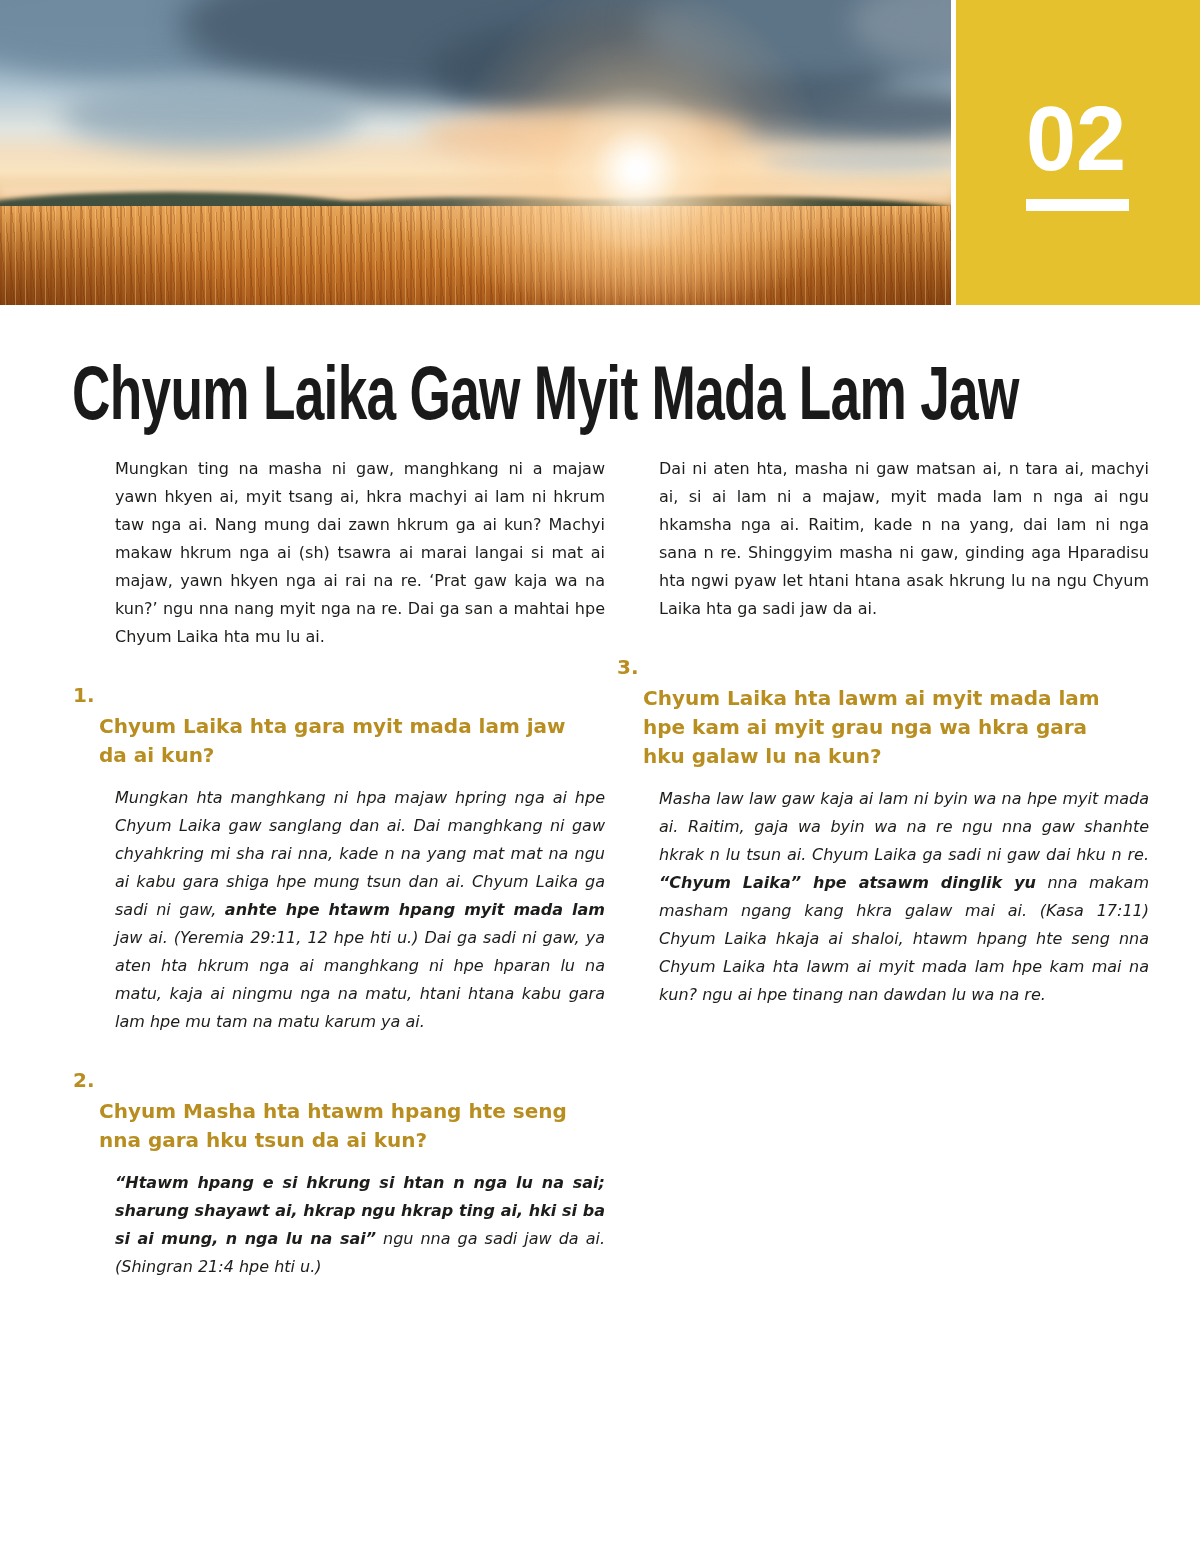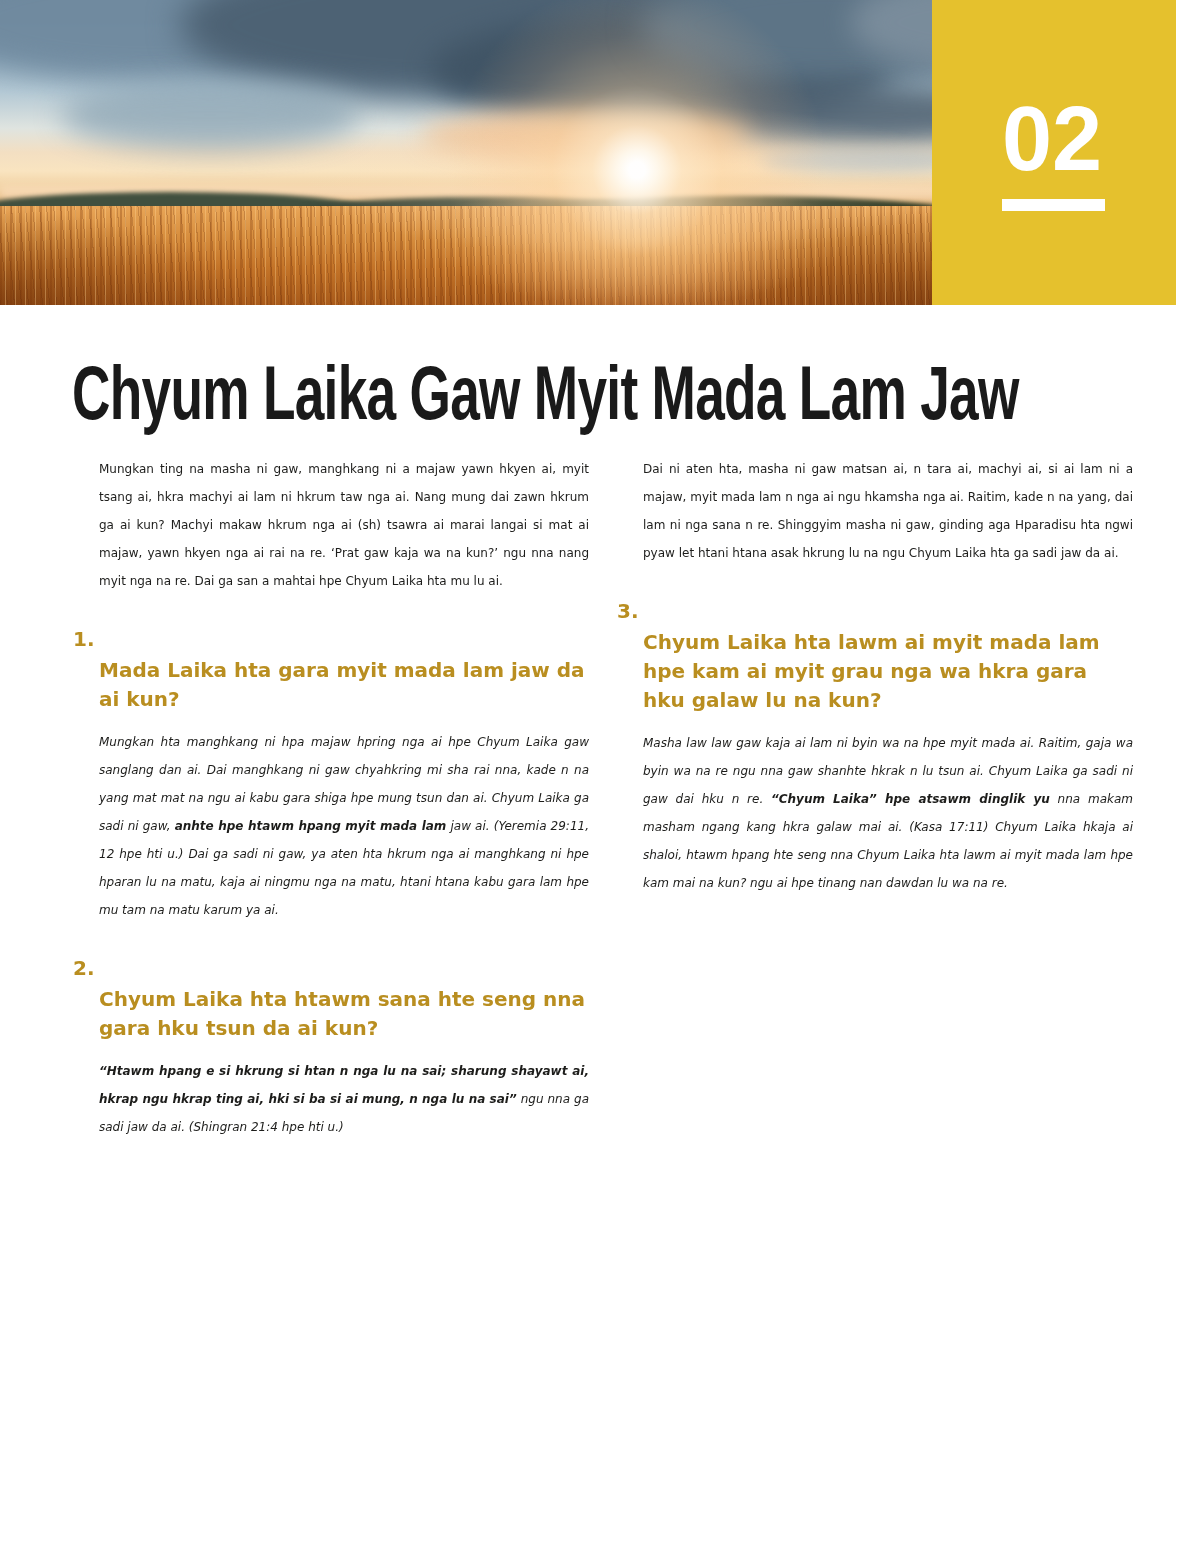--- a/index.html
+++ b/index.html
@@ -42,33 +42,33 @@
       radial-gradient(ellipse 420px 140px at -5% 100%,rgba(70,25,2,.45),rgba(70,25,2,0) 70%),
       radial-gradient(ellipse 420px 140px at 102% 100%,rgba(70,25,2,.40),rgba(70,25,2,0) 70%),
       linear-gradient(180deg,#e9a658 0%,#d88f3f 30%,#c47428 62%,#a85a1a 100%);}
   .glow{position:absolute;inset:0;pointer-events:none;
     background:
       radial-gradient(circle at 637px 170px,rgba(255,255,255,.98) 0 8px,rgba(255,250,240,.92) 20px,
         rgba(255,232,198,.65) 45px,rgba(255,210,155,.38) 85px,rgba(255,200,145,.16) 135px,rgba(255,200,145,0) 190px),
       radial-gradient(ellipse 480px 110px at 637px 180px,rgba(255,226,188,.5),rgba(255,226,188,0) 70%),
       radial-gradient(ellipse 300px 95px at 637px 240px,rgba(255,205,130,.5),rgba(255,205,130,0) 70%);}
 
-  .badge{position:absolute;left:932px;top:0;width:244px;height:305px;background:var(--accent);}
+  .badge{position:absolute;left:956px;top:0;width:244px;height:305px;background:var(--accent);}
   .badge-number{position:absolute;left:70px;top:94px;color:#ffffff;
     font-family:"Liberation Sans",sans-serif;font-weight:700;font-size:90px;line-height:90px;letter-spacing:0;}
   .badge-rule{position:absolute;left:70px;top:199px;width:103px;height:12px;background:#ffffff;}
 
   
   .title{margin:50px 0 0 72px;font-family:"Liberation Sans",sans-serif;font-weight:700;
     font-size:76px;line-height:76px;letter-spacing:-1px;color:#1a1a1a;white-space:nowrap;
     transform:scaleX(.70);transform-origin:0 50%;}
 
   
   .columns{display:grid;grid-template-columns:515px 515px;column-gap:29px;margin:24px 0 0 73px;}
-  .para{margin-left:26px;width:490px;font-size:12px;line-height:28px;text-align:justify;color:var(--ink);}
+  .para{margin-left:42px;width:490px;font-size:16px;line-height:28px;text-align:justify;color:var(--ink);}
   .question{margin-top:30px;}
   .q-head{display:flex;color:var(--gold);font-weight:700;font-size:20px;line-height:29px;width:516px;}
   .q-num{flex:0 0 26px;}
   .q-text{flex:1 1 auto;margin-top:31px;}
   .q-body{margin-top:14px;font-style:italic;}
   .b{font-weight:700;}
 </style>
 </head>
 <body>
 
@@ -102,29 +102,29 @@
   <h1 class="title">Chyum Laika Gaw Myit Mada Lam Jaw</h1>
 
   <main class="columns">
 
     <section class="col">
       <p class="para"><span>Mungkan ting na masha ni gaw, manghkang ni a majaw yawn hkyen ai, myit tsang ai, hkra machyi ai lam ni hkrum taw nga ai. Nang mung dai zawn hkrum ga ai kun? Machyi makaw hkrum nga ai (sh) tsawra ai marai langai si mat ai majaw, yawn hkyen nga ai rai na re. ‘Prat gaw kaja wa na kun?’ ngu nna nang myit nga na re. Dai ga san a mahtai hpe Chyum Laika hta mu lu ai.</span></p>
 
       <div class="question">
         <div class="q-head">
           <span class="q-num">1.</span>
-          <span class="q-text">Mada Laika hta gara myit mada lam jaw da ai kun?</span>
+          <span class="q-text">Chyum Laika hta gara myit mada lam jaw da ai kun?</span>
         </div>
         <p class="para q-body"><span>Mungkan hta manghkang ni hpa majaw hpring nga ai hpe Chyum Laika gaw sanglang dan ai. Dai manghkang ni gaw chyahkring mi sha rai nna, kade n na yang mat mat na ngu ai kabu gara shiga hpe mung tsun dan ai. Chyum Laika ga sadi ni gaw, </span><span class="b">anhte hpe htawm hpang myit mada lam</span><span> jaw ai. (Yeremia 29:11, 12 hpe hti u.) Dai ga sadi ni gaw, ya aten hta hkrum nga ai manghkang ni hpe hparan lu na matu, kaja ai ningmu nga na matu, htani htana kabu gara lam hpe mu tam na matu karum ya ai.</span></p>
       </div>
 
       <div class="question">
         <div class="q-head">
           <span class="q-num">2.</span>
-          <span class="q-text">Chyum Laika hta htawm sana hte seng nna gara hku tsun da ai kun?</span>
+          <span class="q-text">Chyum Masha hta htawm hpang hte seng nna gara hku tsun da ai kun?</span>
         </div>
         <p class="para q-body"><span class="b">“Htawm hpang e si hkrung si htan n nga lu na sai; sharung shayawt ai, hkrap ngu hkrap ting ai, hki si ba si ai mung, n nga lu na sai”</span><span> ngu nna ga sadi jaw da ai. (Shingran 21:4 hpe hti u.)</span></p>
       </div>
     </section>
 
     <section class="col">
       <p class="para"><span>Dai ni aten hta, masha ni gaw matsan ai, n tara ai, machyi ai, si ai lam ni a majaw, myit mada lam n nga ai ngu hkamsha nga ai. Raitim, kade n na yang, dai lam ni nga sana n re. Shinggyim masha ni gaw, ginding aga Hparadisu hta ngwi pyaw let htani htana asak hkrung lu na ngu Chyum Laika hta ga sadi jaw da ai.</span></p>
 
       <div class="question">
         <div class="q-head">

